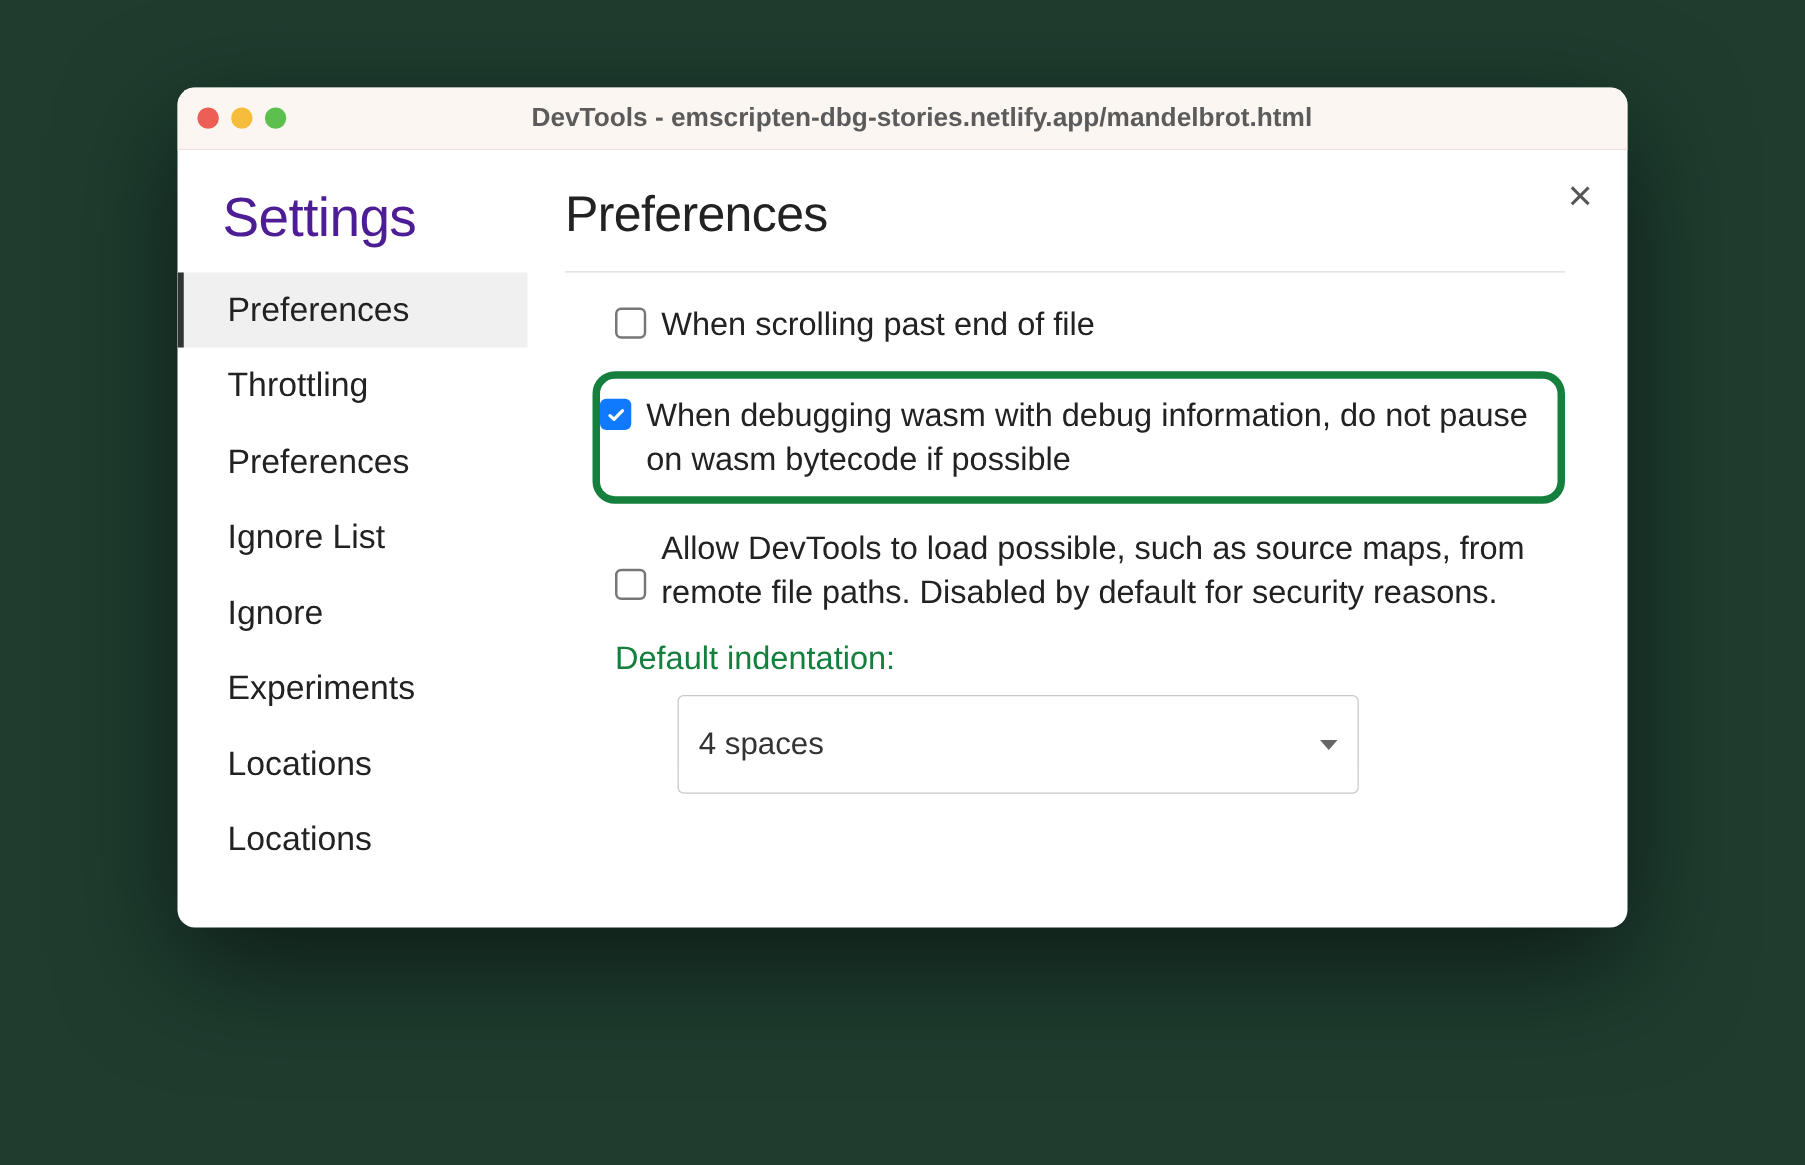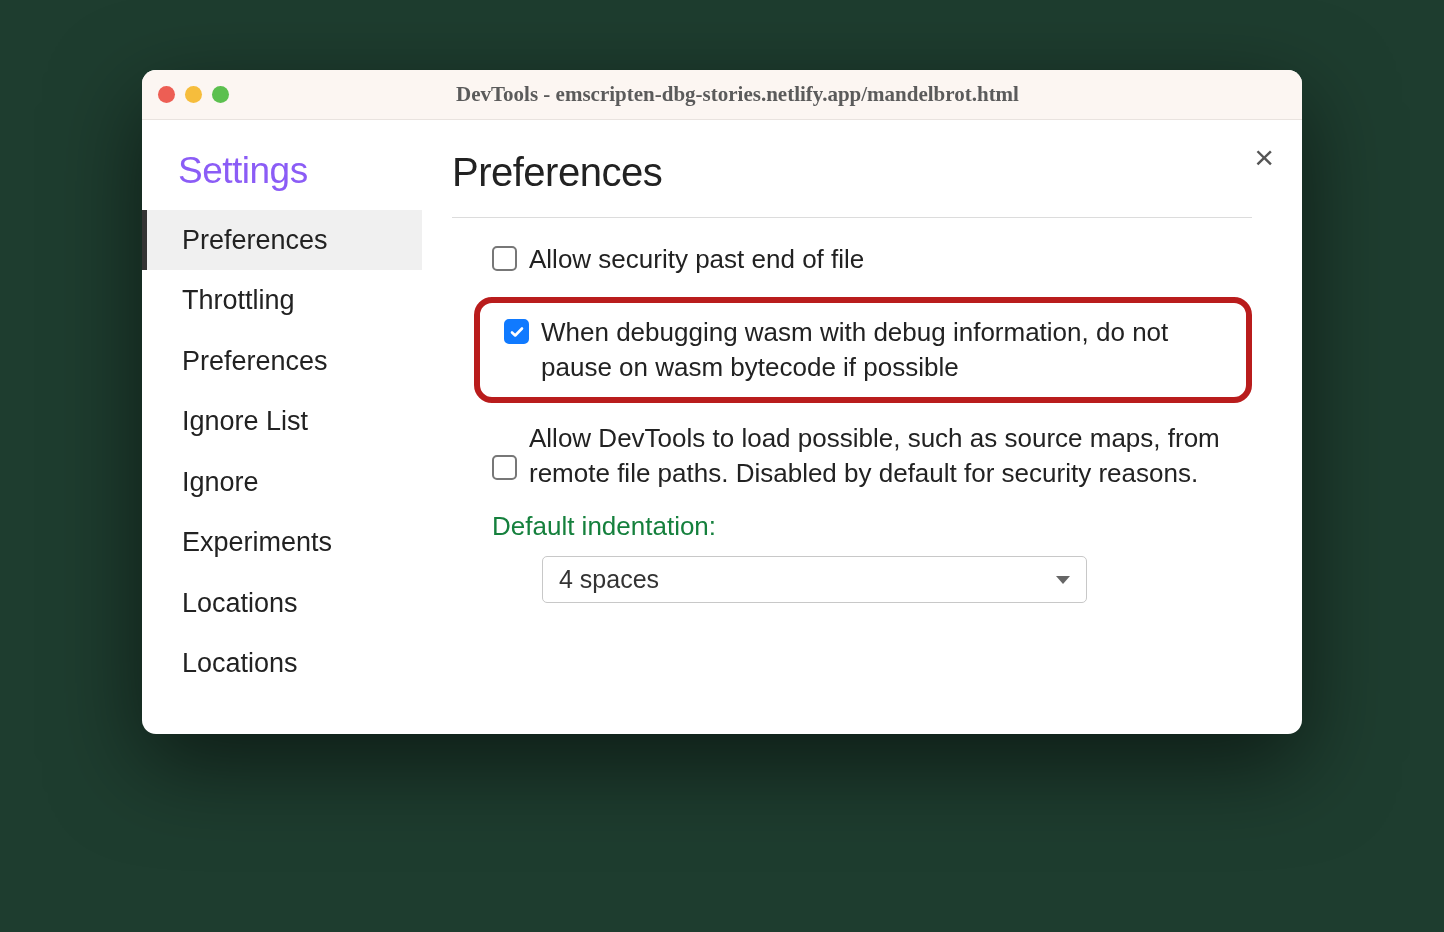--- a/index.html
+++ b/index.html
@@ -45,35 +45,34 @@
     .light.red { background: #ed5e54; }
     .light.yellow { background: #f6bd3c; }
     .light.green { background: #5cc04f; }
     .title {
       flex: 1;
       text-align: center;
       font-weight: 700;
       font-size: 21px;
       color: #5b5b5b;
       margin-right: 60px;
-      font-family: Liberation Serif, serif;
     }
     .body {
       display: flex;
       position: relative;
       min-height: 605px;
     }
     .sidebar {
       width: 280px;
       padding: 30px 0 40px 0;
     }
     .sidebar-title {
-      font-size: 37px;
+      font-size: 44px;
       font-weight: 400;
-      color: #8b5cf6;
+      color: #4c1d95;
       padding: 0 32px 18px 36px;
       letter-spacing: -0.5px;
     }
     .sidebar-item {
       font-size: 27px;
       color: #222;
       padding: 12px 0 12px 40px;
       cursor: pointer;
       line-height: 1.35;
     }
@@ -107,23 +106,23 @@
     .options {
       padding: 24px 0 0 40px;
     }
     .checkrow {
       display: flex;
       align-items: flex-start;
       gap: 12px;
       margin-bottom: 20px;
     }
     .checkrow.highlighted {
-      border: 6px solid #b91c1c;
+      border: 6px solid #15803d;
       border-radius: 18px;
-      padding: 12px 22px 12px 24px;
+      padding: 12px 22px 12px 0;
       margin-left: -18px;
       margin-bottom: 18px;
     }
     .cbox {
       flex-shrink: 0;
       width: 25px;
       height: 25px;
       border: 2px solid #777;
       border-radius: 5px;
       margin-top: 4px;
@@ -151,21 +150,21 @@
     }
     .selectwrap {
       margin-left: 50px;
     }
     .select {
       display: flex;
       align-items: center;
       justify-content: space-between;
       border: 1px solid #c8c8c8;
       border-radius: 5px;
-      padding: 8px 16px;
+      padding: 24px 16px;
       width: 545px;
       font-size: 25px;
       color: #333;
       background: #fff;
       cursor: pointer;
     }
     .caret {
       width: 0;
       height: 0;
       border-left: 7px solid transparent;
@@ -203,21 +202,21 @@
       <div class="sidebar-item"><span>Locations</span></div>
     </div>
 
     <div class="main">
       <div class="main-title">Preferences</div>
 
       <div class="options">
 
         <div class="checkrow">
           <div class="cbox"></div>
-          <div class="checklabel">Allow security past end of file</div>
+          <div class="checklabel">When scrolling past end of file</div>
         </div>
 
         <div class="checkrow highlighted">
           <div class="cbox checked">
             <svg viewBox="0 0 16 16">
                 <path d="M3 8.5 L6.2 11.5 L13 4.5" stroke="#fff" stroke-width="2.6" fill="none" stroke-linecap="round" stroke-linejoin="round"></path>
               </svg>
           </div>
           <div class="checklabel">When debugging wasm with debug information, do not pause on wasm bytecode if possible</div>
         </div>

